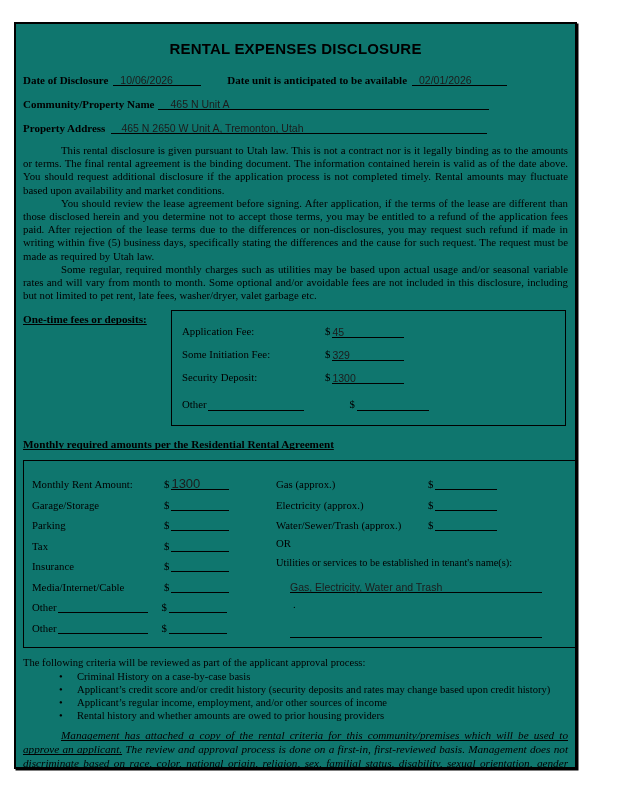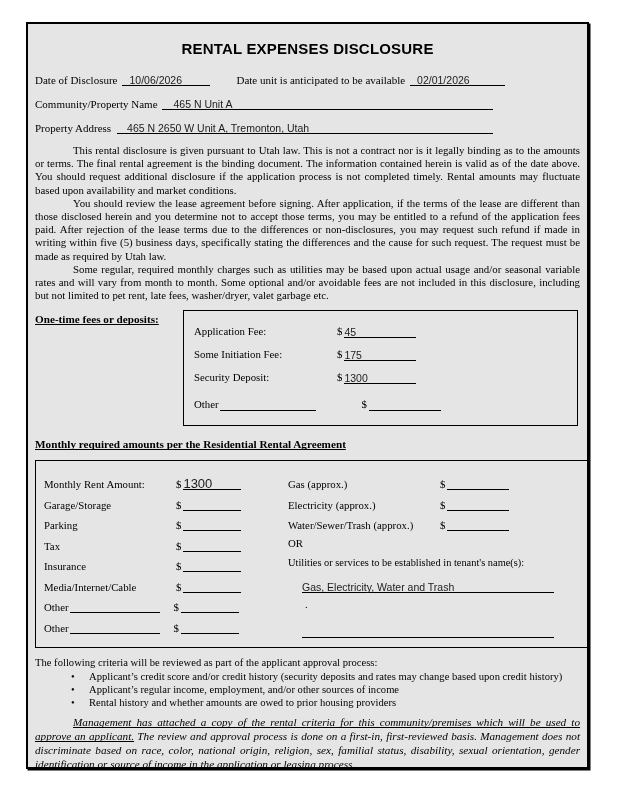--- a/index.html
+++ b/index.html
@@ -1,23 +1,23 @@
 <!DOCTYPE html>
 <html><head>
 <meta charset="utf-8">
 <style>
   html,body{margin:0;padding:0;background:#fff;}
   body{width:618px;height:800px;position:relative;font-family:"Liberation Serif",serif;color:#000;}
-  .page{position:absolute;left:26px;top:22px;width:563px;height:747px;border:2px solid #000;
-        box-shadow:1.5px 1.5px 0 #000;box-sizing:border-box;background:#e5e5e5;
+  .page{position:absolute;left:14px;top:22px;width:563px;height:747px;border:2px solid #000;
+        box-shadow:1.5px 1.5px 0 #000;box-sizing:border-box;background:#0f766e;
         padding:12px 7px 0 7px;overflow:hidden;}
   .title{text-align:center;font-family:"Liberation Sans",sans-serif;font-weight:bold;
          font-size:15px;letter-spacing:.2px;margin:4px 0 14px 0;}
   .frow{display:flex;align-items:baseline;margin-top:9px;}
-  .blbl{font-weight:normal;font-size:11px;white-space:nowrap;}
+  .blbl{font-weight:bold;font-size:11px;white-space:nowrap;}
   .fill{display:inline-block;border-bottom:1px solid #000;height:15px;line-height:15px;
         box-sizing:border-box;}
   .fill-val{font-family:"Liberation Sans",sans-serif;font-size:10.5px;color:#1c1c1c;white-space:nowrap;}
   .fill-val::after{content:"\200b";}
   .w-date1{width:88px;margin-left:5px;padding-left:7px;}
   .w-date2{width:95px;margin-left:5px;padding-left:7px;}
   .lbl2{margin-left:26px;}
   .w-comm{width:331px;margin-left:4px;padding-left:12px;}
   .w-addr{width:376px;margin-left:6px;padding-left:10px;}
   .pars{margin-top:10px;}
@@ -96,21 +96,21 @@
     <div class="sec-head ot-head">One-time fees or deposits:</div>
     <div class="ot-box">
       <div class="ot-row">
         <span class="ot-lbl">Application Fee:</span>
         <span class="dollar">$</span>
         <span class="fill w-ot"><span class="fill-val">45</span></span>
       </div>
       <div class="ot-row">
         <span class="ot-lbl">Some Initiation Fee:</span>
         <span class="dollar">$</span>
-        <span class="fill w-ot"><span class="fill-val">175</span></span>
+        <span class="fill w-ot"><span class="fill-val">329</span></span>
       </div>
       <div class="ot-row">
         <span class="ot-lbl">Security Deposit:</span>
         <span class="dollar">$</span>
         <span class="fill w-ot"><span class="fill-val">1300</span></span>
       </div>
       <div class="ot-row last">
         <span class="ot-lbl" style="width:auto">Other</span>
         <span class="fill w-other"><span class="fill-val"></span></span>
         <span class="dollar" style="margin-left:46px">$</span>
@@ -192,20 +192,21 @@
       <div class="m-row dot-row">.</div>
       <div class="m-row blank-row">
         <span class="fill util-fill"><span class="fill-val"></span></span>
       </div>
     </div>
   </div>
 
   <div class="criteria">
     <p class="crit-intro">The following criteria will be reviewed as part of the applicant approval process:</p>
     <ul class="crit">
+      <li>Criminal History on a case-by-case basis</li>
       <li>Applicant’s credit score and/or credit history (security deposits and rates may change based upon credit history)</li>
       <li>Applicant’s regular income, employment, and/or other sources of income</li>
       <li>Rental history and whether amounts are owed to prior housing providers</li>
     </ul>
   </div>
 
   <p class="closing"><span class="u">Management has attached a copy of the rental criteria for this community/premises which will be used to approve an applicant.</span><span> The review and approval process is done on a first-in, first-reviewed basis. Management does not discriminate based on race, color, national origin, religion, sex, familial status, disability, sexual orientation, gender identification or source of income in the application or leasing process.</span></p>
 
 </div>
 

